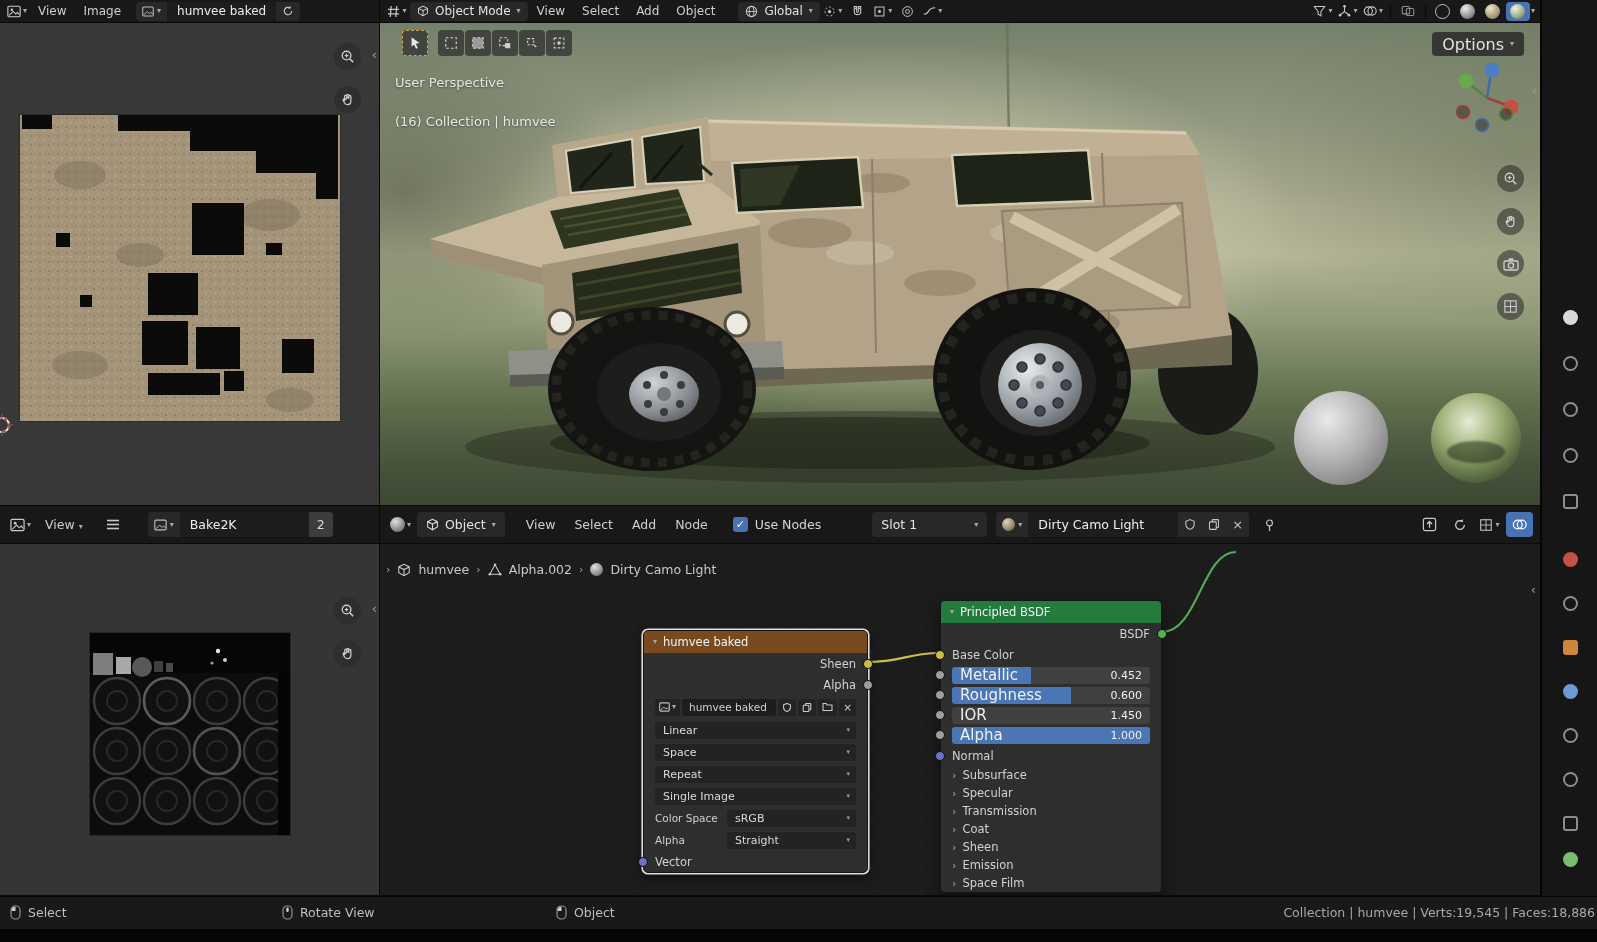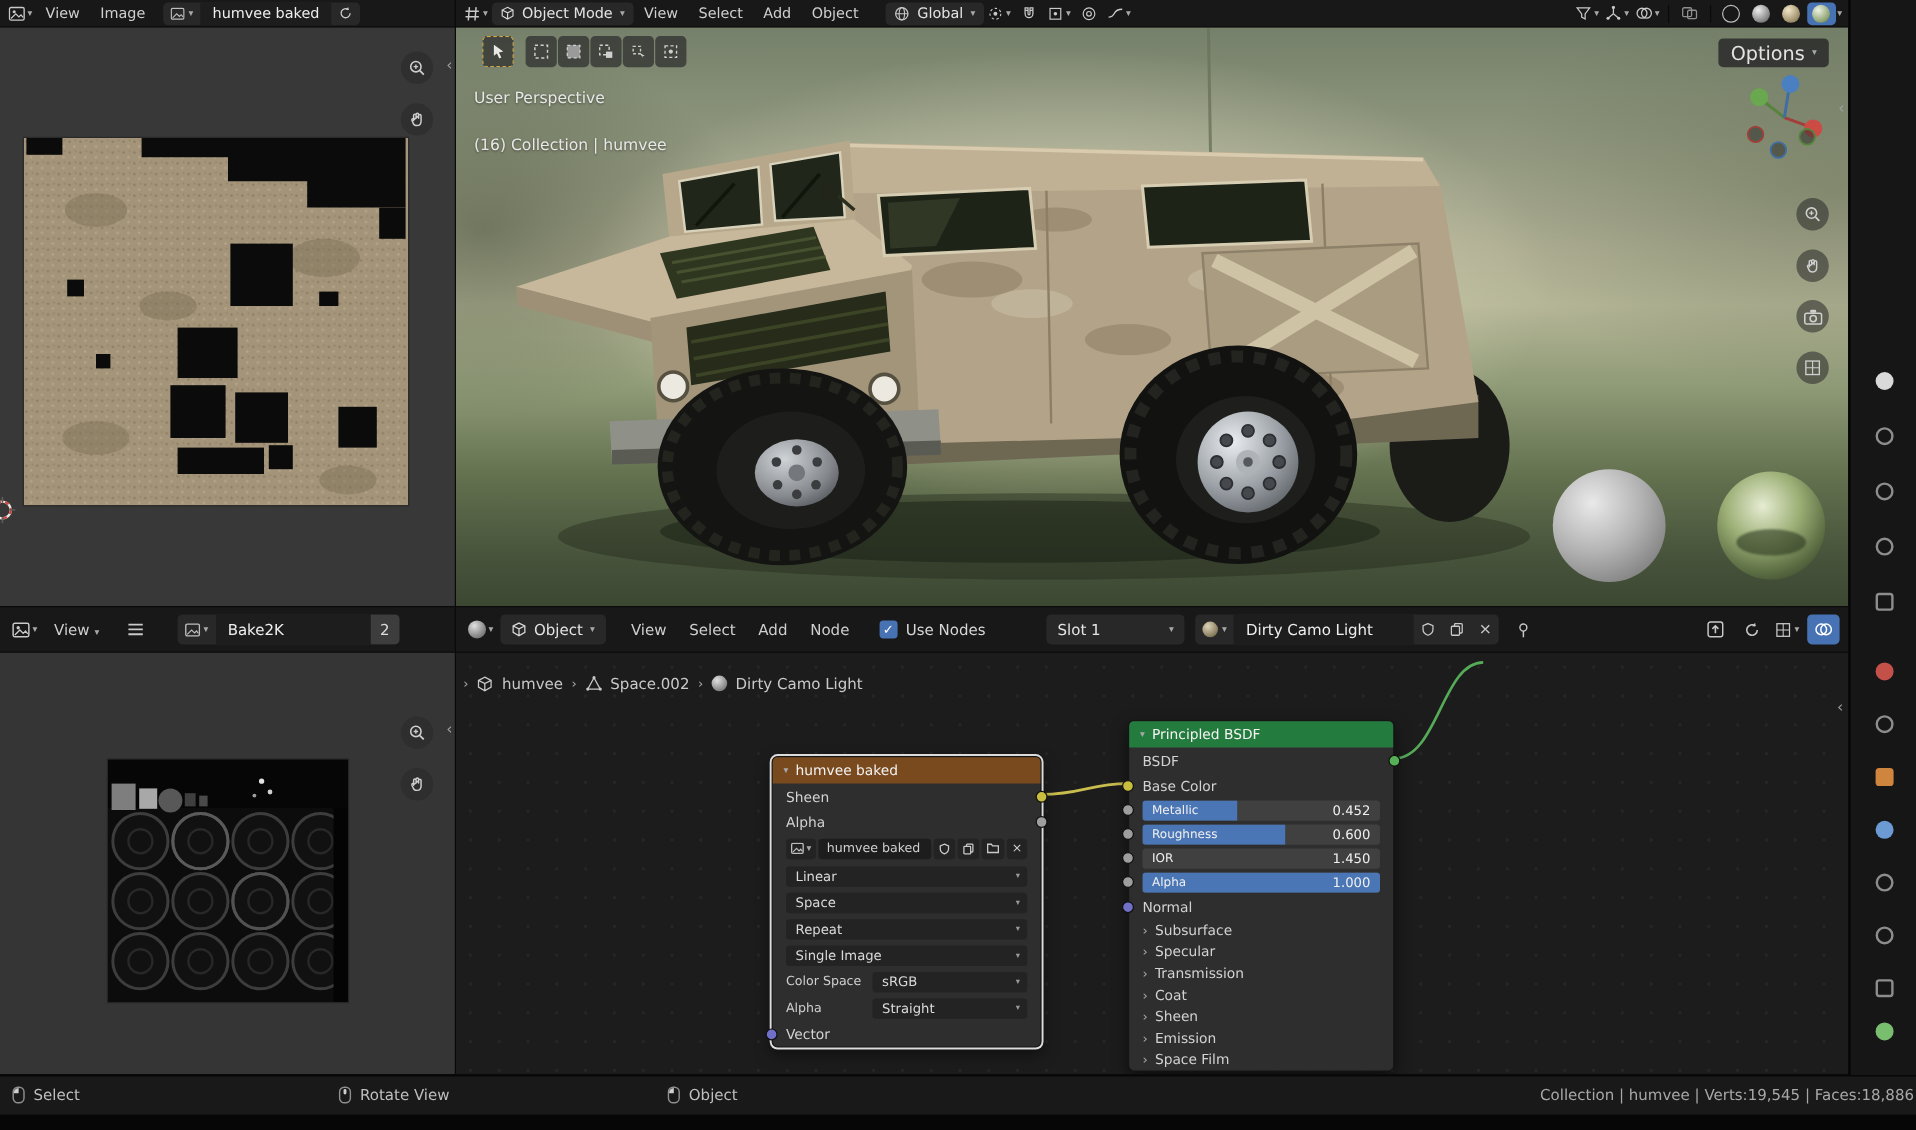--- a/index.html
+++ b/index.html
@@ -43,31 +43,31 @@
  linear-gradient(180deg,#75806a 0%,#8d957c 18%,#aeae93 38%,#b5b697 48%,#8f9a77 62%,#62704e 78%,#46523a 92%,#3c4832 100%)}
 .tbtn{position:absolute;width:26px;height:26px;border-radius:4px;background:#2d2d2db8;display:flex;align-items:center;justify-content:center}
 .ovtext{position:absolute;color:#e8e8e8;font-size:13px;text-shadow:0 1px 2px rgba(0,0,0,.45);white-space:nowrap}
 
 #shcanvas{background-color:#1c1c1c;background-image:radial-gradient(circle,#282828 1px,transparent 1.3px);background-size:24px 24px}
 .bc{position:absolute;display:flex;align-items:center;gap:7px;font-size:12.5px;color:#c9c9c9;z-index:3}
 .node{position:absolute;z-index:2;background:#2e2e2e;border:1px solid #151515;border-radius:5px;font-size:11.5px;color:#d2d2d2;box-shadow:0 5px 12px rgba(0,0,0,.5)}
 .node.sel{box-shadow:0 0 0 1.6px #dcdcdc,0 5px 12px rgba(0,0,0,.5)}
 .nhead{height:22px;display:flex;align-items:center;gap:6px;padding:0 9px;border-radius:4px 4px 0 0;color:#f3f3f3}
 .nrow{height:21px;display:flex;align-items:center;padding:0 11px;position:relative;gap:6px}
-.nrow.r{}
+.nrow.r{justify-content:flex-end}
 .h20{height:20px}.h24{height:24px}.h18{height:18px}
 .sock{position:absolute;width:10px;height:10px;border-radius:50%;border:1.5px solid #101010;top:50%;transform:translateY(-50%);z-index:4}
 .sock.sl{left:-6px}.sock.sr{right:-6px}
 .sk-col{background:#c9bd3f}.sk-gray{background:#9e9e9e}.sk-vec{background:#7070c9}.sk-shd{background:#55b055}
 .ndd{position:relative;flex:1;height:17px;background:#232323;border-radius:3px;display:flex;align-items:center;padding:0 8px;font-size:11px;color:#dadada}
 .nddchv{position:absolute;right:6px;font-size:7px;color:#999}
 .nlabel{font-size:11.5px;color:#cfcfcf;white-space:nowrap}
 .nslider{flex:1;position:relative;height:17px;border-radius:3px;background:#404040;overflow:hidden;display:flex;align-items:center}
 .sfill{position:absolute;left:0;top:0;bottom:0;background:#4a76b5}
-.sl-l{position:relative;margin-left:8px;font-size:10px;z-index:1;color:#f0f0f0}
+.sl-l{position:relative;margin-left:8px;font-size:15px;z-index:1;color:#f0f0f0}
 .sl-v{position:relative;margin-left:auto;margin-right:8px;font-size:11px;z-index:1;color:#f0f0f0}
 .mini{height:17px;background:#232323;border-radius:3px;display:inline-flex;align-items:center;justify-content:center;padding:0 4px;font-size:10.5px;color:#cfcfcf;gap:2px}
 .mini.name{background:#1d1d1d;justify-content:flex-start;padding:0 7px}
 
 #strip{background:#161616;border-left:1px solid #020202}
 .ptab{position:absolute;left:21px;width:15px;height:15px;border-radius:50%;border:2px solid #8d8d8d}
 .ptab.sq{border-radius:3px}
 .ptab.f{border:none}
 
 #status{background:#191919;border-top:1px solid #040404;font-size:12.5px;color:#bfbfbf}
@@ -670,21 +670,21 @@
             <path d="M8 1.5 L14 4.5 V11 L8 14.5 L2 11 V4.5 Z M2 4.5 L8 7.5 L14 4.5 M8 7.5 V14.5" fill="none" stroke="#c9c9c9" stroke-width="1.2"></path>
           </svg>
         <span>humvee</span>
         <span class="chv" style="font-size:11px">›</span>
         <svg width="14" height="13" viewBox="0 0 16 15">
             <path d="M8 2 L14 13 H2 Z" fill="none" stroke="#c9c9c9" stroke-width="1.2"></path>
             <circle cx="8" cy="2" r="1.5" fill="#c9c9c9"></circle>
             <circle cx="14" cy="13" r="1.5" fill="#c9c9c9"></circle>
             <circle cx="2" cy="13" r="1.5" fill="#c9c9c9"></circle>
           </svg>
-        <span>Space.002</span>
+        <span>Alpha.002</span>
         <span class="chv" style="font-size:11px">›</span>
         <span style="width:13px;height:13px;border-radius:50%;background:radial-gradient(circle at 35% 30%,#e0e0e0,#8a8a8a 65%,#555);display:inline-block"></span>
         <span>Dirty Camo Light</span>
       </div>
       <span class="collapse" style="right:4px;top:38px;z-index:3">‹</span>
 
       <svg class="ab" style="left:0;top:0;z-index:1" width="1160" height="351" viewBox="0 0 1160 351">
         <path d="M488,118 C522,118 528,109 560,109" stroke="#c9bd4e" stroke-width="2.2" fill="none"></path>
         <path d="M782,88 C818,88 822,8 856,8" stroke="#56ab58" stroke-width="2.2" fill="none"></path>
       </svg>

